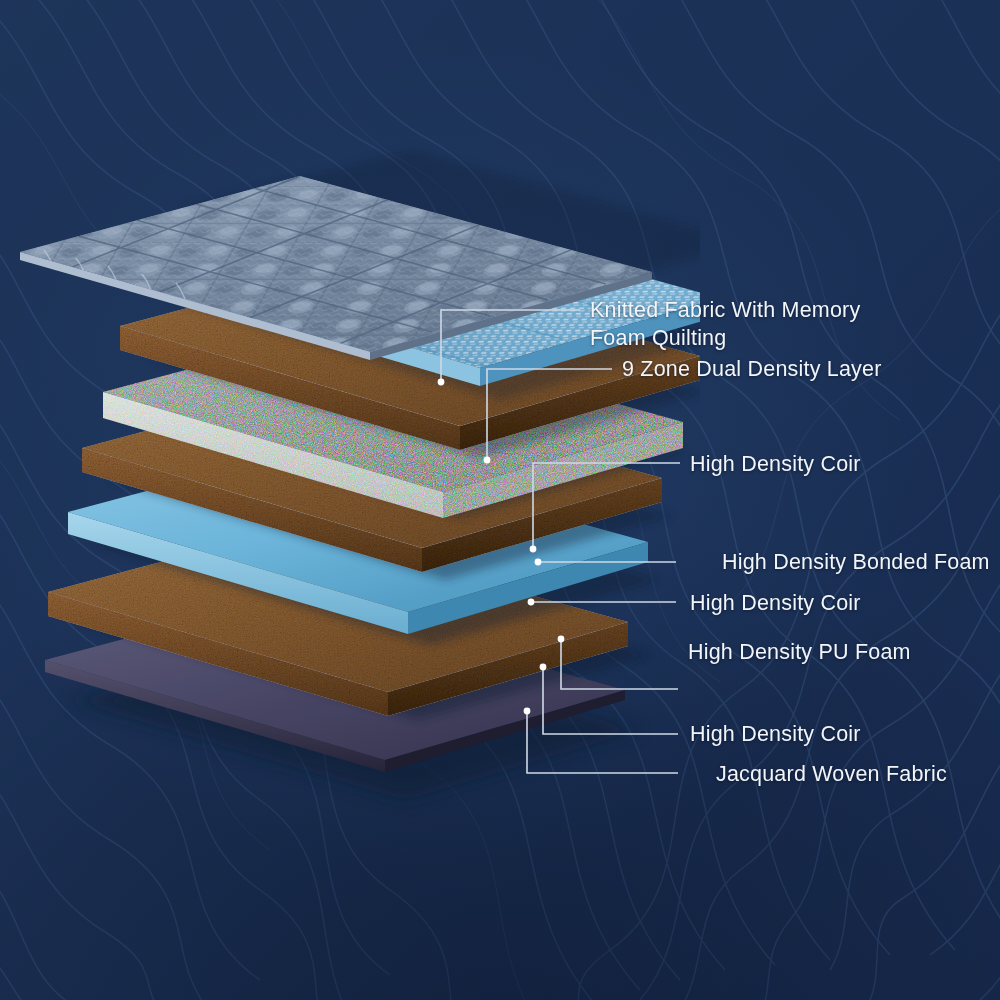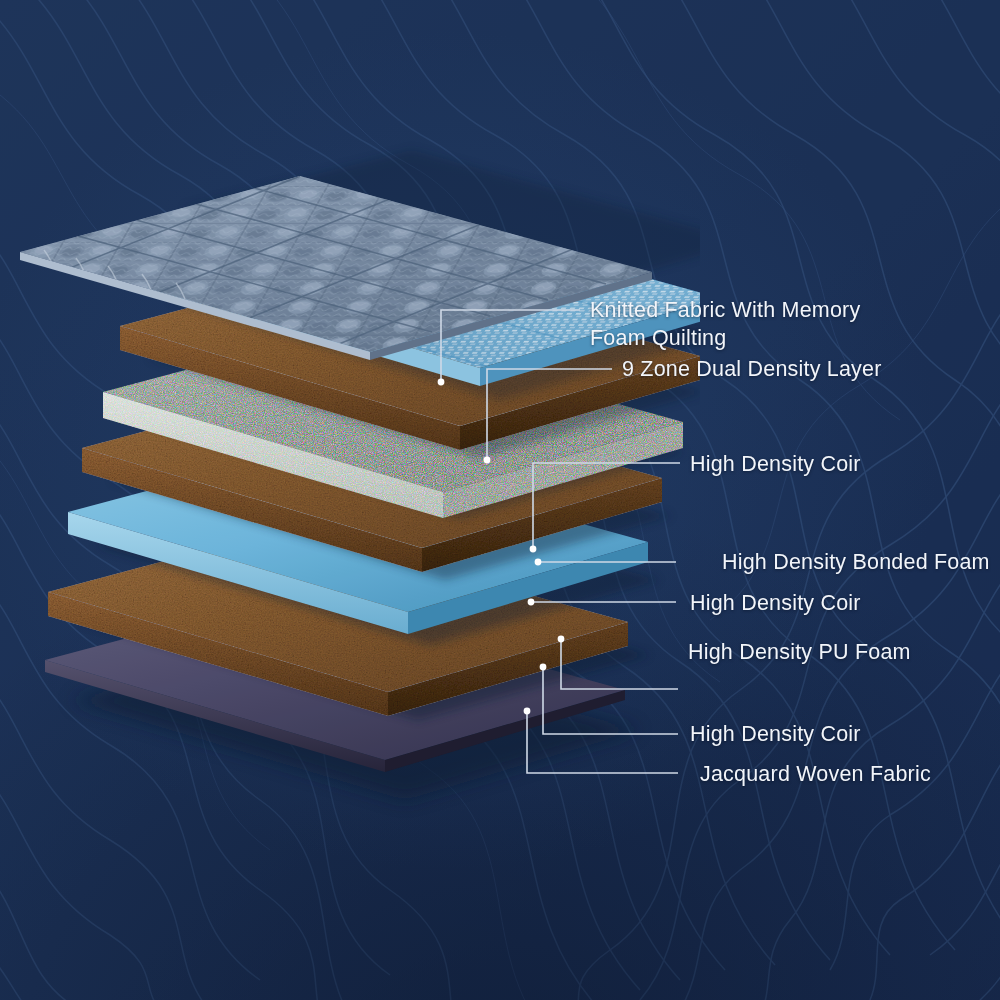--- a/index.html
+++ b/index.html
@@ -389,16 +389,16 @@
     <div class="lbl" style="left:690px;top:450px;">High Density Coir</div>
 
     <div class="lbl" style="left:686px;top:548px;margin-left:36px;">High Density Bonded Foam</div>
 
     <div class="lbl" style="left:690px;top:589px;">High Density Coir</div>
 
     <div class="lbl" style="left:688px;top:638px;">High Density PU Foam</div>
 
     <div class="lbl" style="left:690px;top:720px;">High Density Coir</div>
 
-    <div class="lbl" style="left:700px;top:760px;">Jacquard Woven Fabric</div>
+    <div class="lbl" style="left:716px;top:760px;">Jacquard Woven Fabric</div>
   </div>
 
 </div>
 
 </body></html>

